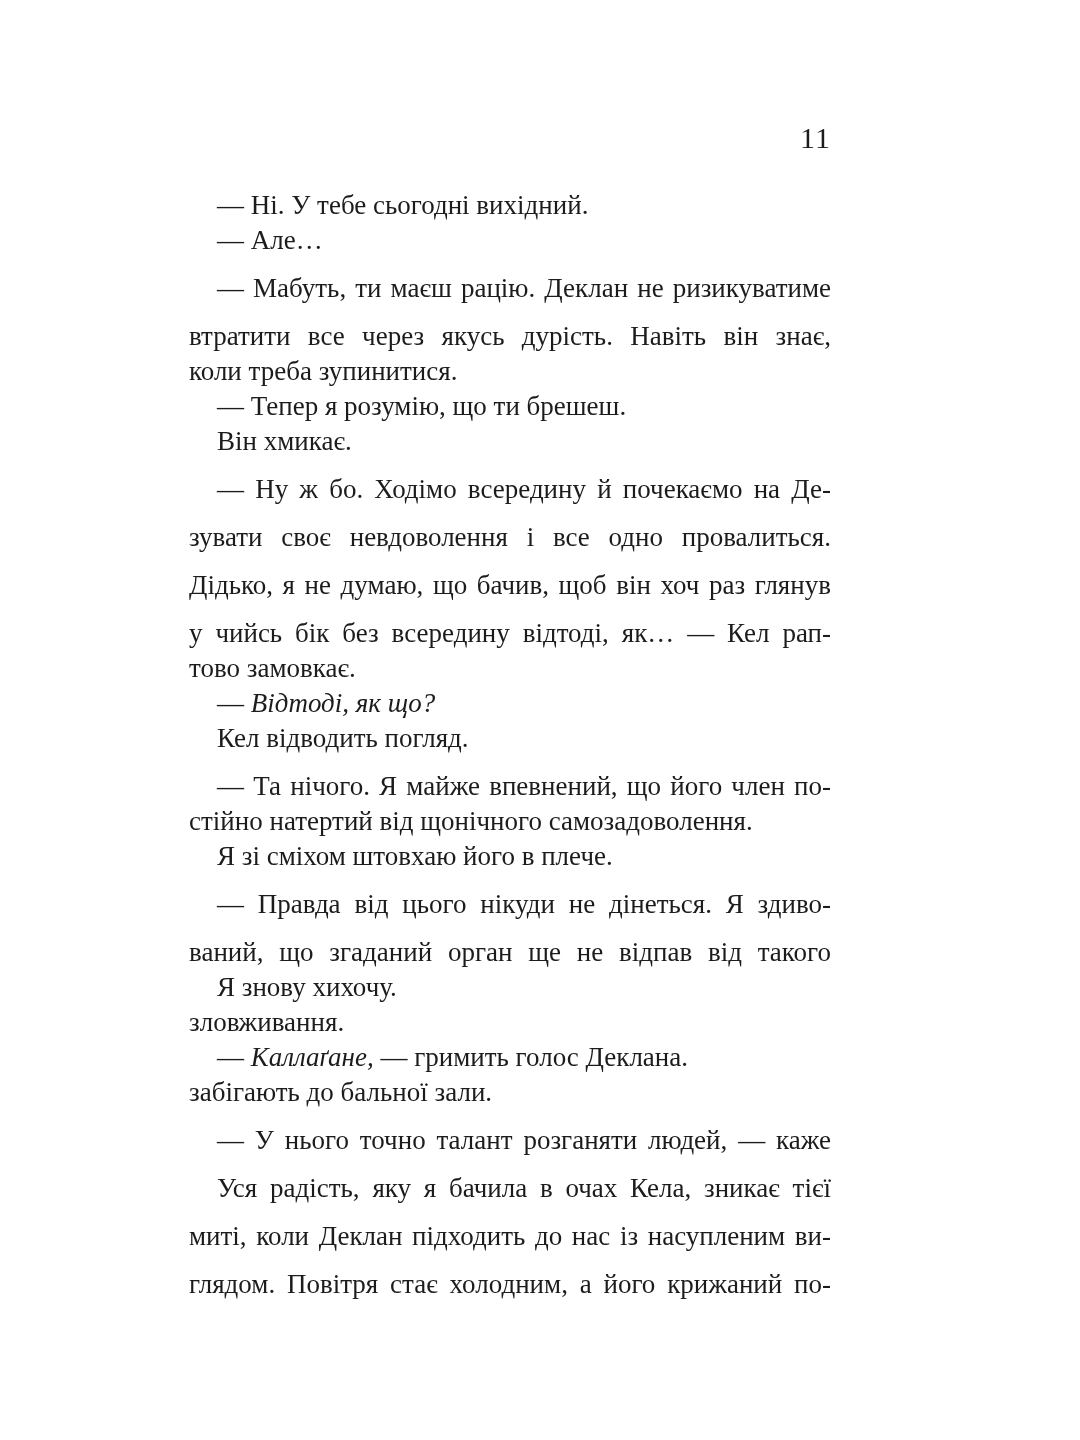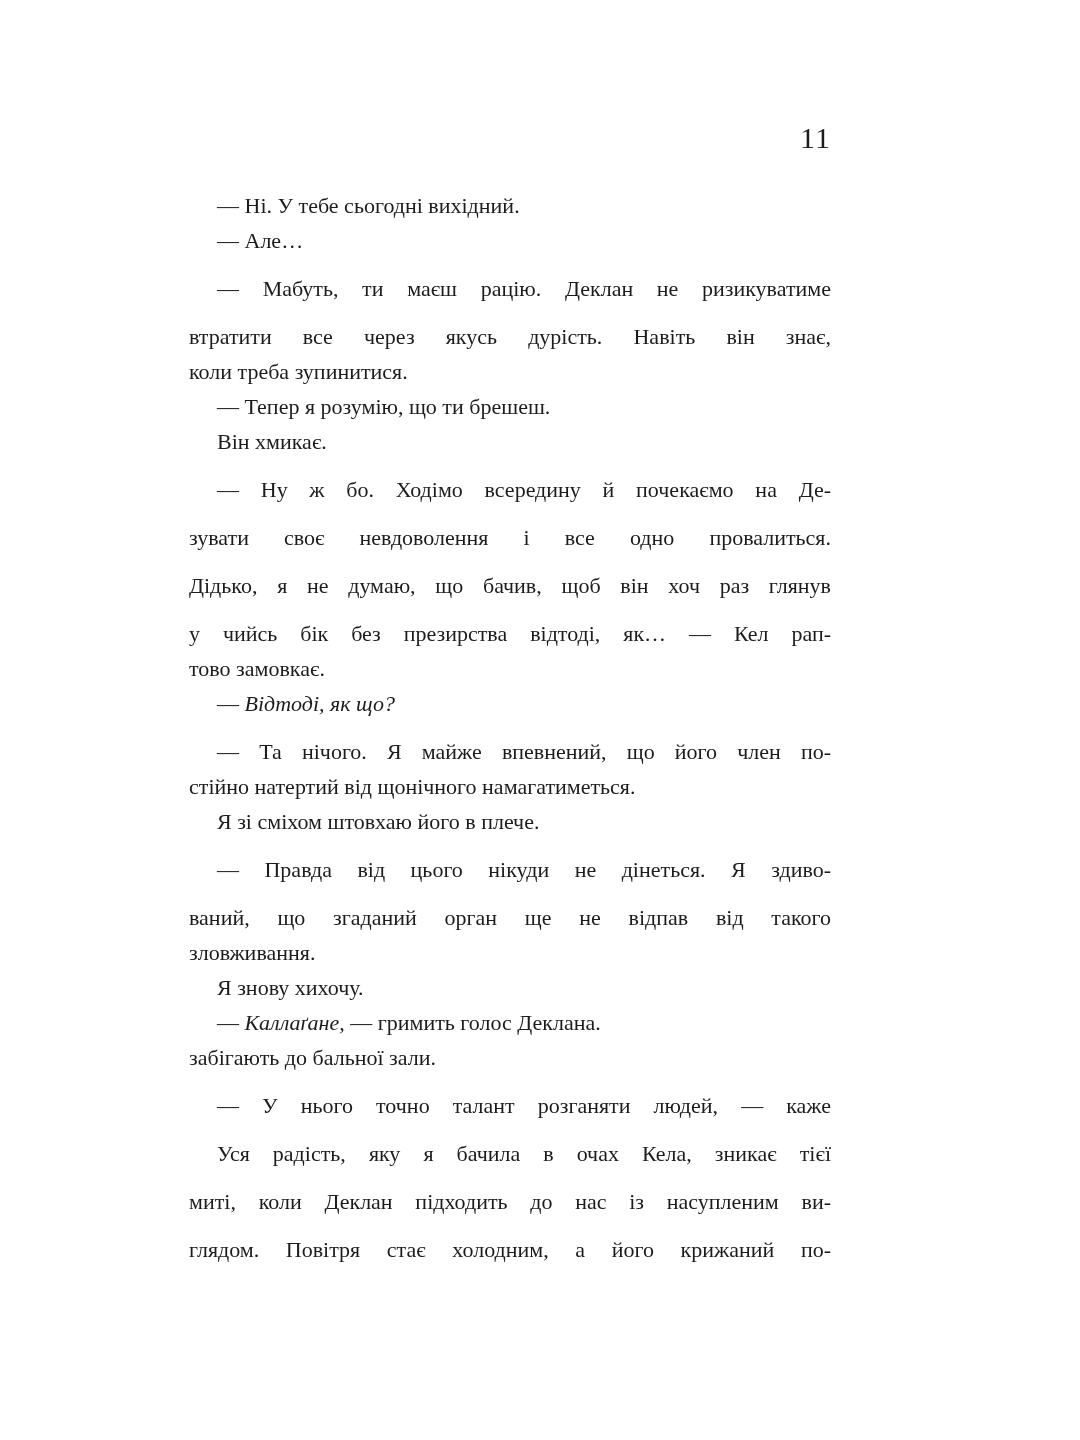--- a/index.html
+++ b/index.html
@@ -21,21 +21,21 @@
     text-align: right;
     font-size: 30px;
     line-height: 35px;
     letter-spacing: 1px;
   }
   .text-block {
     position: absolute;
     top: 188px;
     left: 189px;
     width: 642px;
-    font-size: 22px;
+    font-size: 27px;
     line-height: 35px;
   }
   .line { text-align: left; white-space: normal; }
   .line.just { text-align: justify; text-align-last: justify; margin-top: 13px; }
   .line.ind { text-indent: 28px; }
   .it { font-style: italic; }
 </style>
 </head>
 <body>
 
@@ -45,30 +45,31 @@
       <div class="line ind"><span>— Ні. У тебе сьогодні вихідний.</span></div>
       <div class="line ind"><span>— Але…</span></div>
       <div class="line just ind"><span>— Мабуть, ти маєш рацію. Деклан не ризикуватиме</span></div>
       <div class="line just"><span>втратити все через якусь дурість. Навіть він знає,</span></div>
       <div class="line"><span>коли треба зупинитися.</span></div>
       <div class="line ind"><span>— Тепер я розумію, що ти брешеш.</span></div>
       <div class="line ind"><span>Він хмикає.</span></div>
       <div class="line just ind"><span>— Ну ж бо. Ходімо всередину й почекаємо на Де-</span></div>
       <div class="line just"><span>зувати своє невдоволення і все одно провалиться.</span></div>
       <div class="line just"><span>Дідько, я не думаю, що бачив, щоб він хоч раз глянув</span></div>
-      <div class="line just"><span>у чийсь бік без презирства відтоді, як… — Кел рап-</span></div>
+      <div class="line just"><span>у чийсь бік без всередину відтоді, як… — Кел рап-</span></div>
       <div class="line"><span>тово замовкає.</span></div>
       <div class="line ind"><span>— </span><span class="it">Відтоді, як що?</span></div>
+      <div class="line ind"><span>Кел відводить погляд.</span></div>
       <div class="line just ind"><span>— Та нічого. Я майже впевнений, що його член по-</span></div>
-      <div class="line"><span>стійно натертий від щонічного намагатиметься.</span></div>
+      <div class="line"><span>стійно натертий від щонічного самозадоволення.</span></div>
       <div class="line ind"><span>Я зі сміхом штовхаю його в плече.</span></div>
       <div class="line just ind"><span>— Правда від цього нікуди не дінеться. Я здиво-</span></div>
       <div class="line just"><span>ваний, що згаданий орган ще не відпав від такого</span></div>
+      <div class="line ind"><span>Я знову хихочу.</span></div>
       <div class="line"><span>зловживання.</span></div>
-      <div class="line ind"><span>Я знову хихочу.</span></div>
       <div class="line ind"><span>— </span><span class="it">Каллаґане,</span><span> — гримить голос Деклана.</span></div>
       <div class="line"><span>забігають до бальної зали.</span></div>
       <div class="line just ind"><span>— У нього точно талант розганяти людей, — каже</span></div>
       <div class="line just ind"><span>Уся радість, яку я бачила в очах Кела, зникає тієї</span></div>
       <div class="line just"><span>миті, коли Деклан підходить до нас із насупленим ви-</span></div>
       <div class="line just"><span>глядом. Повітря стає холодним, а його крижаний по-</span></div>
     </div>
 </div>
 
 </body></html>

